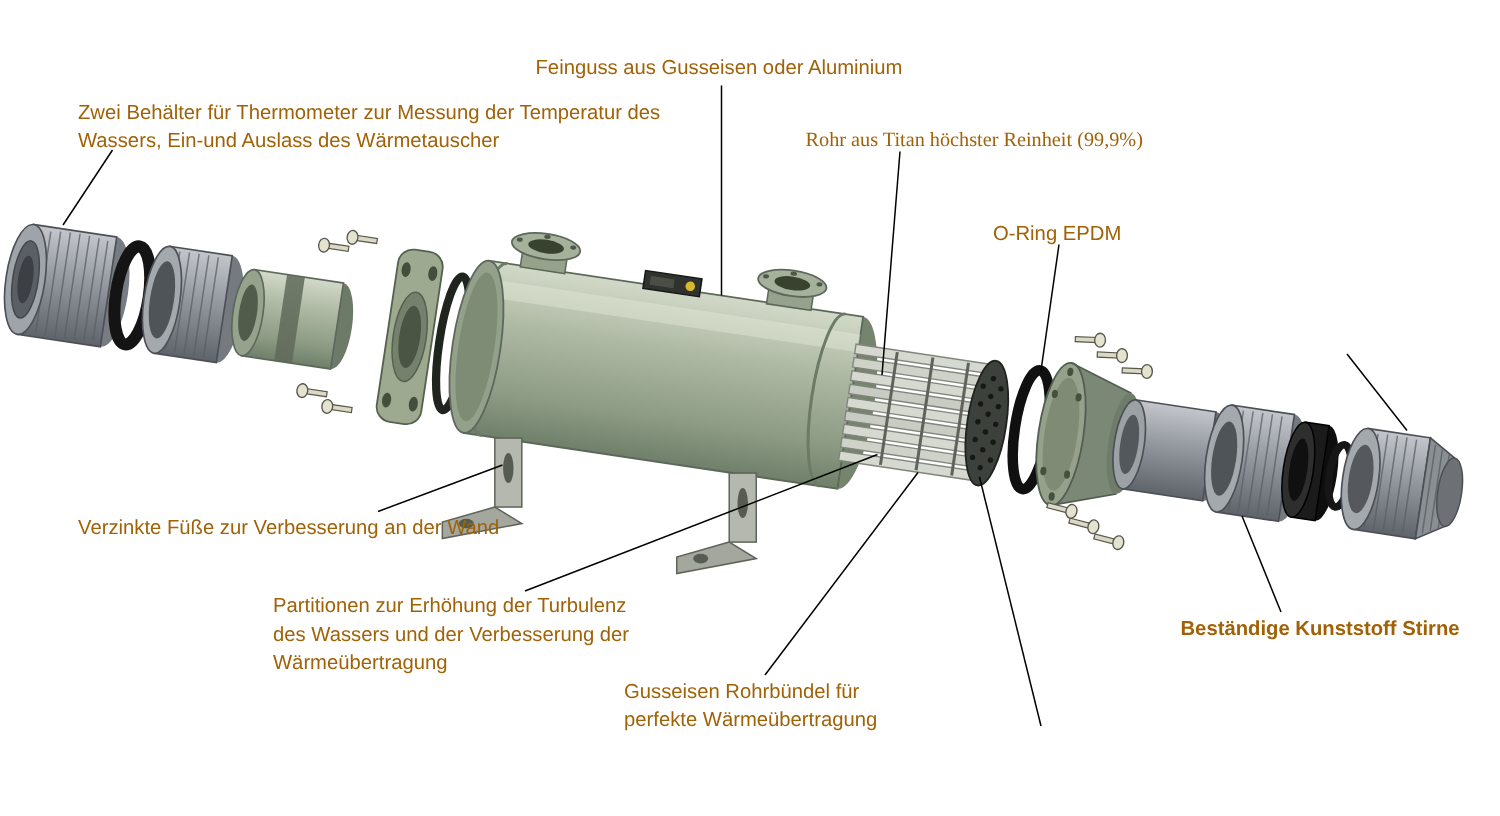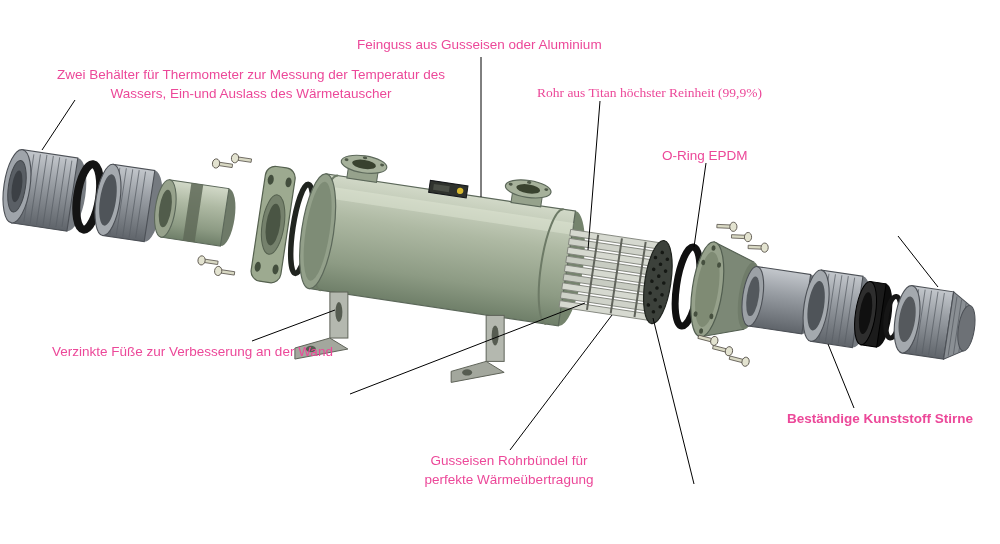--- a/index.html
+++ b/index.html
@@ -9,22 +9,21 @@
     height: 544px;
     background: #ffffff;
     overflow: hidden;
     font-family: "Liberation Sans", sans-serif;
   }
   #drawing { position: absolute; left: 0; top: 0; }
   .lbl {
     position: absolute;
     font-size: 13.5px;
     line-height: 1.4;
-    color: #ec4899;
-    text-align: center;
+    color: #a16207;
   }
   .nowrap { white-space: nowrap; }
 </style>
 </head>
 <body>
 
 <div id="stage">
 
   <svg id="drawing" width="1000" height="544" viewBox="0 0 1000 544" xmlns="http://www.w3.org/2000/svg">
     <defs>
@@ -251,19 +250,20 @@
 
   <div class="lbl" style="left:52px; top:66px; width:398px;">Zwei Behälter für Thermometer zur Messung der Temperatur des Wassers, Ein-und Auslass des Wärmetauscher</div>
 
   <div class="lbl nowrap" style="left:537px; top:84px;font-family:Liberation Serif, serif;">Rohr aus Titan höchster Reinheit (99,9%)</div>
 
   <div class="lbl nowrap" style="left:662px; top:147px;">O-Ring EPDM</div>
 
 
   <div class="lbl nowrap" style="left:52px; top:343px;">Verzinkte Füße zur Verbesserung an der Wand</div>
 
+  <div class="lbl" style="left:182px; top:395px; width:256px;">Partitionen zur Erhöhung der Turbulenz des Wassers und der Verbesserung der Wärmeübertragung</div>
 
   <div class="lbl" style="left:416px; top:452px; width:186px;">Gusseisen Rohrbündel für perfekte Wärmeübertragung</div>
 
 
   <div class="lbl nowrap" style="left:787px; top:410px;font-weight:bold;">Beständige Kunststoff Stirne</div>
 
 </div>
 
 </body></html>

